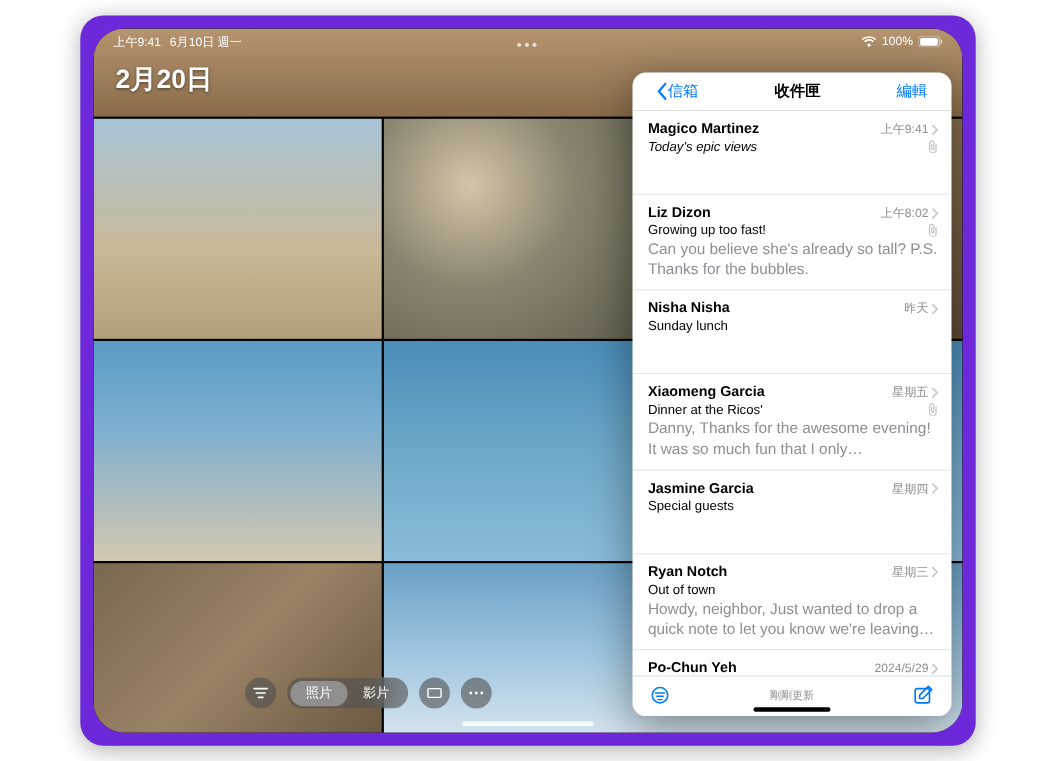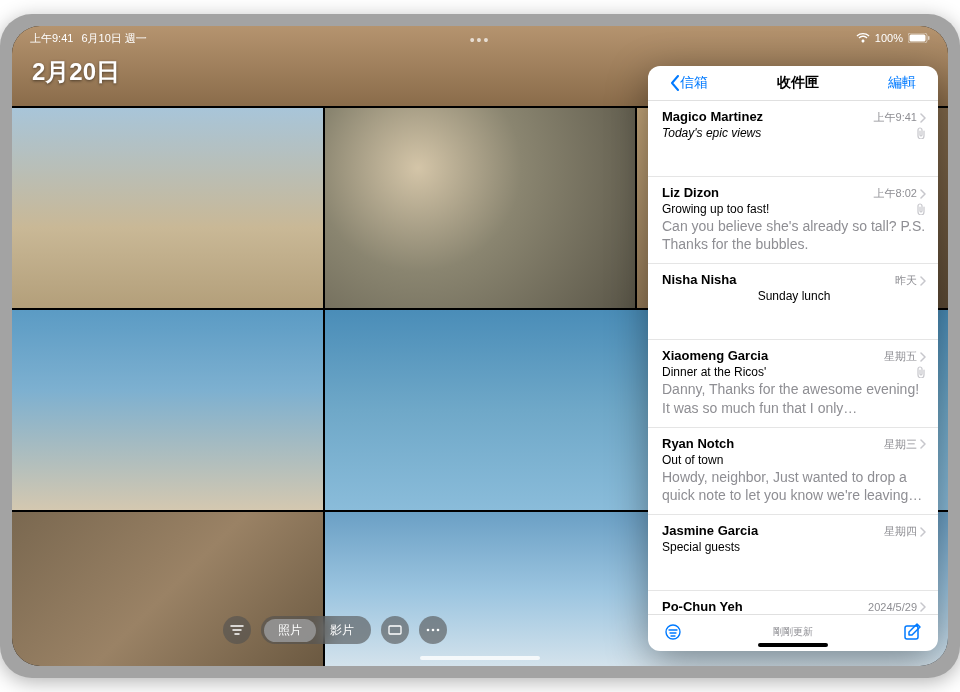--- a/index.html
+++ b/index.html
@@ -1,17 +1,17 @@
 <!DOCTYPE html>
 <html><head>
 <meta charset="utf-8">
 <style>
 * { margin: 0; padding: 0; box-sizing: border-box; font-family: -apple-system, BlinkMacSystemFont, "Helvetica Neue", sans-serif; }
 body { background: #fff; display: flex; justify-content: center; align-items: center; height: 692px; }
-.device-frame { width: 960px; height: 664px; background: #a3a3a3; border-radius: 32px; padding: 12px; position: relative; box-shadow: 0 4px 20px rgba(0,0,0,0.3); }
+.device-frame { width: 814px; height: 664px; background: #6d28d9; border-radius: 21px; padding: 12px; position: relative; box-shadow: 0 4px 20px rgba(0,0,0,0.3); }
 .screen { width: 100%; height: 100%; background: #000; border-radius: 28px; overflow: hidden; position: relative; }
 
 .status-bar { position: absolute; top: 0; left: 0; right: 0; height: 22px; display: flex; justify-content: space-between; align-items: center; padding: 2px 18px 0; color: #fff; font-size: 11px; font-weight: 500; z-index: 100; }
 .status-left { display: flex; gap: 8px; }
 .status-right { display: flex; align-items: center; gap: 5px; }
 .wifi-icon, .battery-icon { display: inline-flex; }
 
 .photos-bg { position: absolute; inset: 0; display: grid; grid-template-columns: 1fr 1fr 1fr; grid-template-rows: 80px 200px 200px 160px; gap: 2px; }
 .photo-tile { background-size: cover; background-position: center; position: relative; }
 .tile-top { grid-column: 1 / 4; background: linear-gradient(180deg, #b5946f 0%, #8a6c4a 100%); }
@@ -194,21 +194,21 @@
               <div class="mail-sender">Nisha Nisha</div>
               <div class="mail-time">
                 <span>昨天</span>
                 <span class="mail-chevron">
                   <svg width="6" height="10" viewBox="0 0 6 10">
                     <path d="M1 1l4 4-4 4" stroke="#c7c7cc" stroke-width="1.5" fill="none" stroke-linecap="round" stroke-linejoin="round"></path>
                   </svg>
                 </span>
               </div>
             </div>
-            <div style="display: flex; justify-content: center; align-items: center;">
+            <div style="display: flex; justify-content: flex-start; align-items: center;">
               <div class="mail-subject">Sunday lunch</div>
             </div>
             <div style="height: 26px;"></div>
           </div>
           <div class="mail-item">
             <div class="mail-item-top">
               <div class="mail-sender">Xiaomeng Garcia</div>
               <div class="mail-time">
                 <span>星期五</span>
                 <span class="mail-chevron">
@@ -223,51 +223,51 @@
               <span class="attach-icon">
                 <svg width="10" height="12" viewBox="0 0 10 12">
                   <path d="M8 4v5a3 3 0 11-6 0V3a2 2 0 114 0v5a1 1 0 11-2 0V4" stroke="#c7c7cc" stroke-width="1.2" fill="none" stroke-linecap="round"></path>
                 </svg>
               </span>
             </div>
             <div class="mail-preview">Danny, Thanks for the awesome evening! It was so much fun that I only remembered to take on…</div>
           </div>
           <div class="mail-item">
             <div class="mail-item-top">
+              <div class="mail-sender">Jasmine Garcia</div>
+              <div class="mail-time">
+                <span>星期四</span>
+                <span class="mail-chevron">
+                  <svg width="6" height="10" viewBox="0 0 6 10">
+                    <path d="M1 1l4 4-4 4" stroke="#c7c7cc" stroke-width="1.5" fill="none" stroke-linecap="round" stroke-linejoin="round"></path>
+                  </svg>
+                </span>
+              </div>
+            </div>
+            <div style="display: flex; justify-content: space-between; align-items: center;">
+              <div class="mail-subject">Special guests</div>
+            </div>
+            <div style="height: 26px;"></div>
+          </div>
+          <div class="mail-item">
+            <div class="mail-item-top">
               <div class="mail-sender">Ryan Notch</div>
               <div class="mail-time">
                 <span>星期三</span>
                 <span class="mail-chevron">
                   <svg width="6" height="10" viewBox="0 0 6 10">
                     <path d="M1 1l4 4-4 4" stroke="#c7c7cc" stroke-width="1.5" fill="none" stroke-linecap="round" stroke-linejoin="round"></path>
                   </svg>
                 </span>
               </div>
             </div>
             <div style="display: flex; justify-content: space-between; align-items: center;">
               <div class="mail-subject">Out of town</div>
             </div>
             <div class="mail-preview">Howdy, neighbor, Just wanted to drop a quick note to let you know we're leaving Tuesday an…</div>
-          </div>
-          <div class="mail-item">
-            <div class="mail-item-top">
-              <div class="mail-sender">Jasmine Garcia</div>
-              <div class="mail-time">
-                <span>星期四</span>
-                <span class="mail-chevron">
-                  <svg width="6" height="10" viewBox="0 0 6 10">
-                    <path d="M1 1l4 4-4 4" stroke="#c7c7cc" stroke-width="1.5" fill="none" stroke-linecap="round" stroke-linejoin="round"></path>
-                  </svg>
-                </span>
-              </div>
-            </div>
-            <div style="display: flex; justify-content: space-between; align-items: center;">
-              <div class="mail-subject">Special guests</div>
-            </div>
-            <div style="height: 26px;"></div>
           </div>
           <div class="mail-item">
             <div class="mail-item-top">
               <div class="mail-sender">Po-Chun Yeh</div>
               <div class="mail-time">
                 <span>2024/5/29</span>
                 <span class="mail-chevron">
                   <svg width="6" height="10" viewBox="0 0 6 10">
                     <path d="M1 1l4 4-4 4" stroke="#c7c7cc" stroke-width="1.5" fill="none" stroke-linecap="round" stroke-linejoin="round"></path>
                   </svg>

